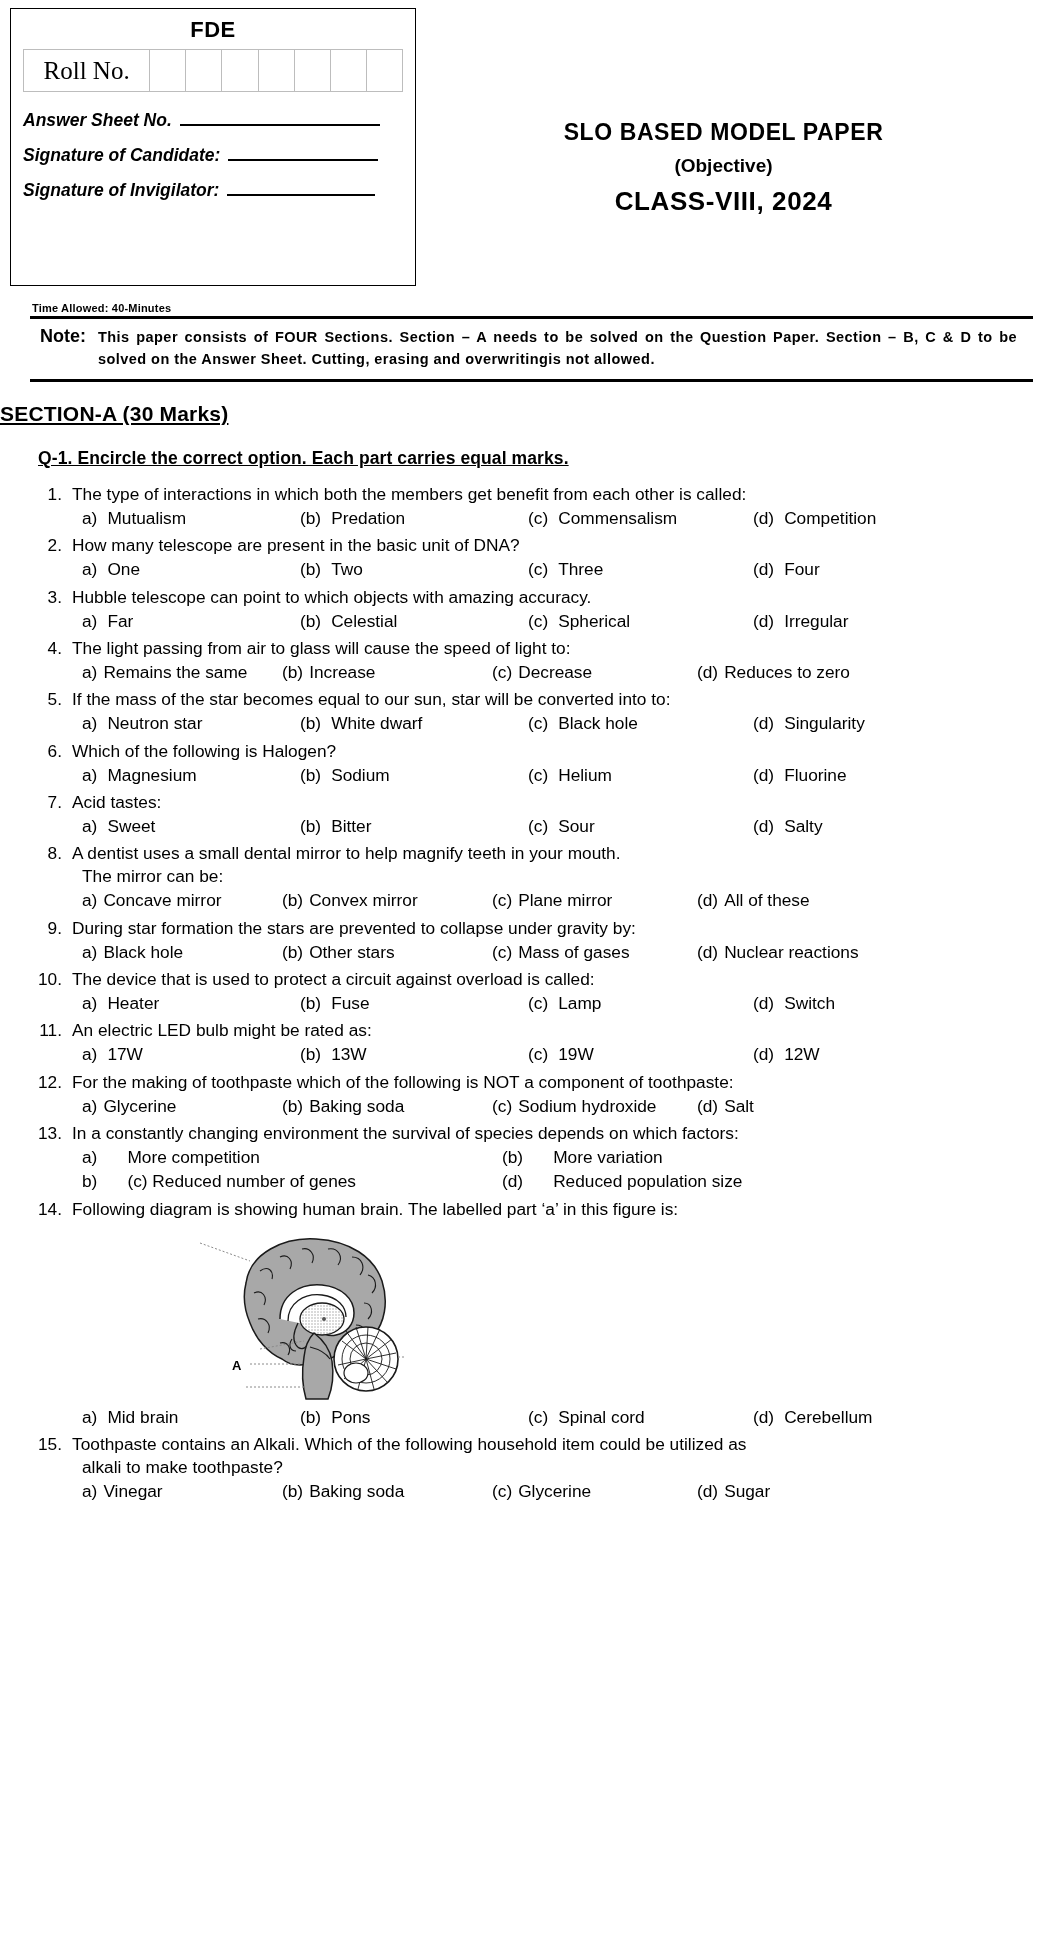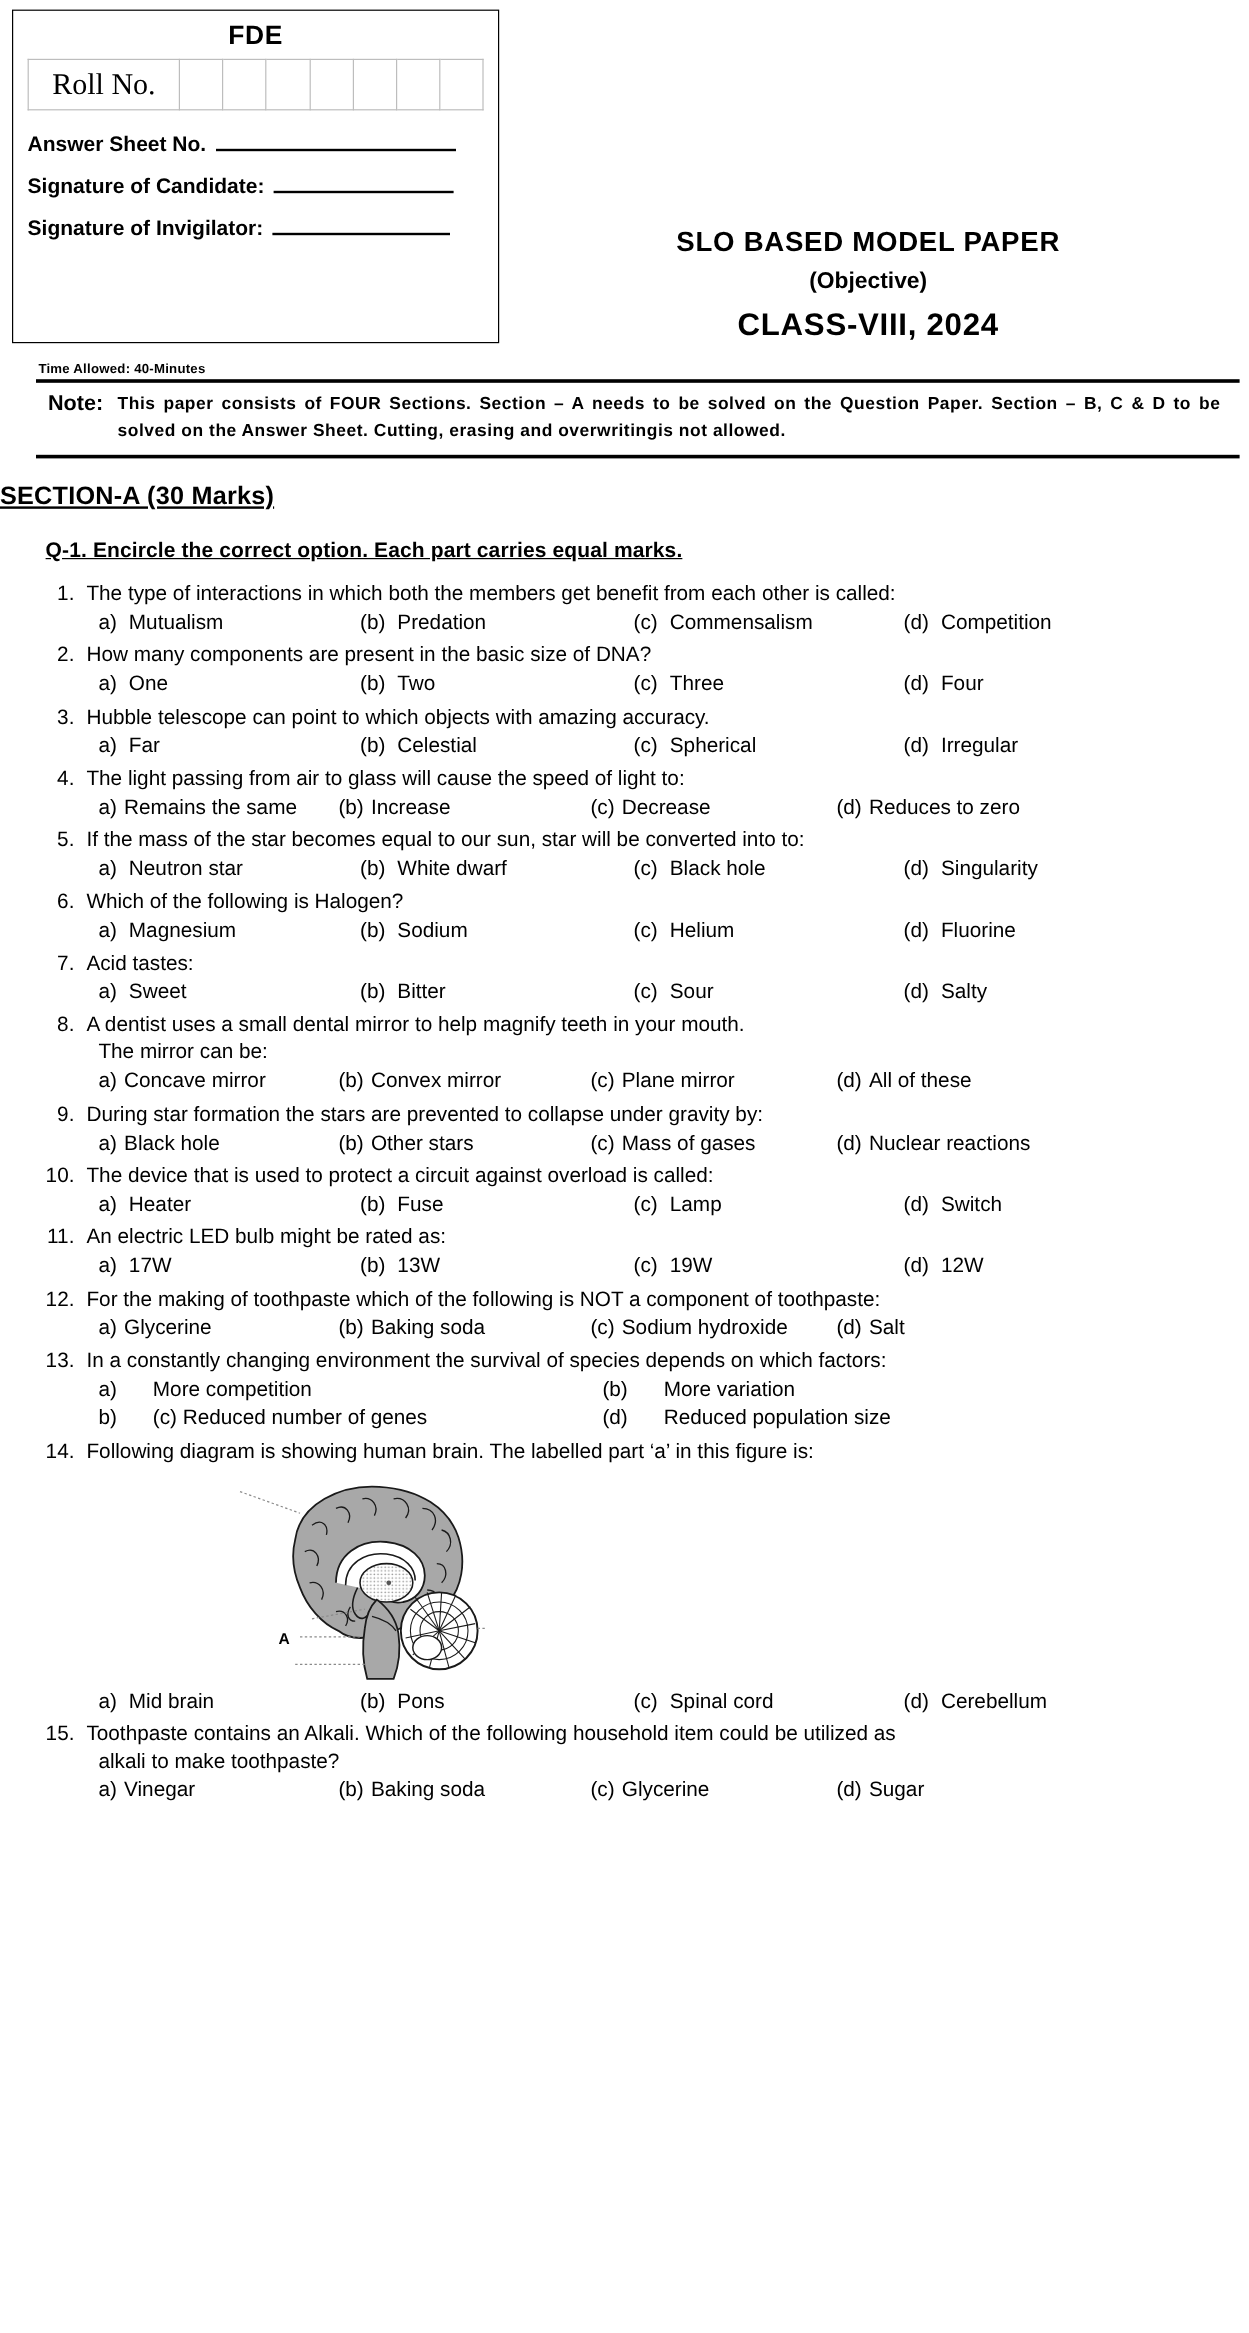--- a/index.html
+++ b/index.html
@@ -13,21 +13,21 @@
     height: 1944px;
     font-family: "Liberation Sans", sans-serif;
     color: #000000;
     position: relative;
     overflow: hidden;
   }
 
   
   .header-row {
     display: flex;
-    align-items: flex-end;
+    align-items: center;
     padding: 8px 0 0 0;
   }
   .id-box {
     width: 406px;
     margin-left: 10px;
     border: 1.5px solid #000;
     padding: 6px 12px 10px 12px;
     min-height: 278px;
     position: relative;
   }
@@ -59,20 +59,21 @@
   }
   .roll-cell { width: 38px; }
 
   .field-line {
     font-size: 17.5px;
     font-weight: bold;
     margin: 14px 0 0 0;
     display: flex;
     align-items: baseline;
     white-space: nowrap;
+    font-style: italic;
   }
   .field-line .lbl { flex: 0 0 auto; }
   .field-line .rule {
     display: inline-block;
     border-bottom: 2px solid #000;
     height: 1px;
     margin-left: 8px;
   }
   .rule-long  { width: 200px; }
   .rule-mid   { width: 150px; }
@@ -304,21 +305,21 @@
                </div>
         <div class="opt">
                  <span class="k">(d)</span>
                  <span class="v">Competition</span>
                </div>
       </div>
     </div>
     <div class="q">
       <div class="q-stem">
              <span class="q-num">2.</span>
-             <span class="q-text">How many components are present in the basic size of DNA?</span>
+             <span class="q-text">How many telescope are present in the basic unit of DNA?</span>
            </div>
       <div class="opts layout-std">
         <div class="opt">
                  <span class="k">a)</span>
                  <span class="v">One</span>
                </div>
         <div class="opt">
                  <span class="k">(b)</span>
                  <span class="v">Two</span>
                </div>

